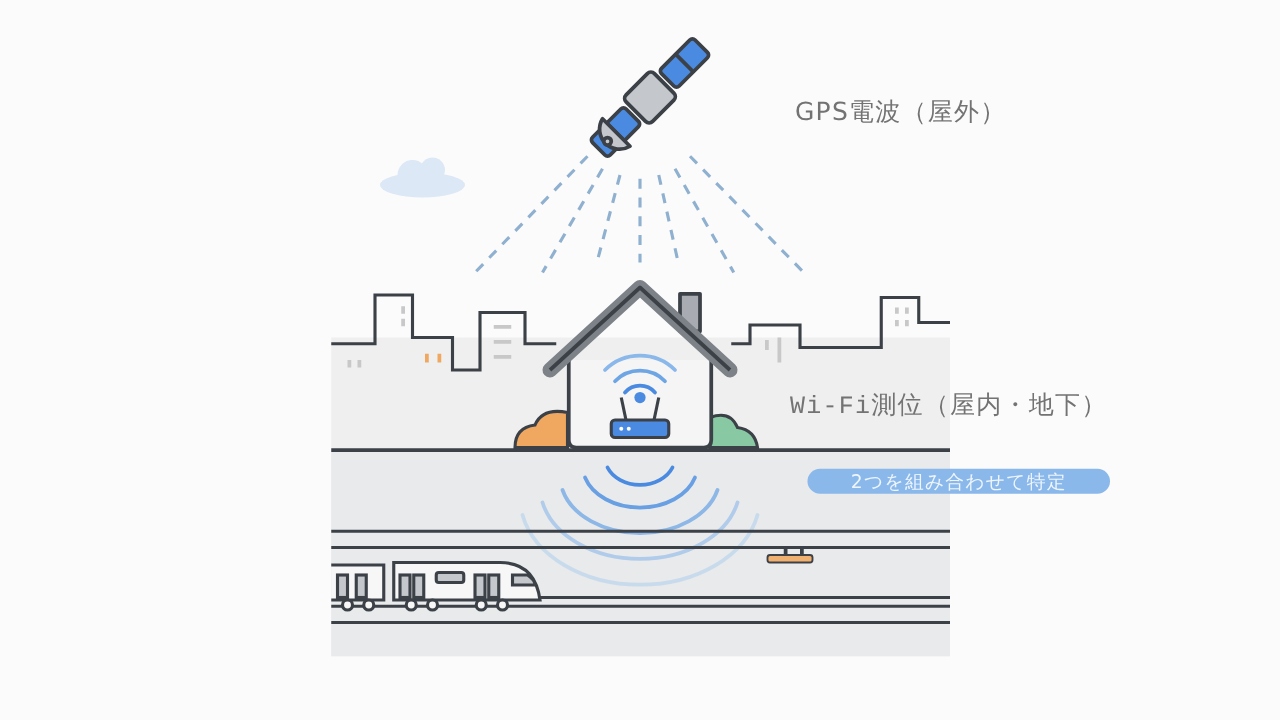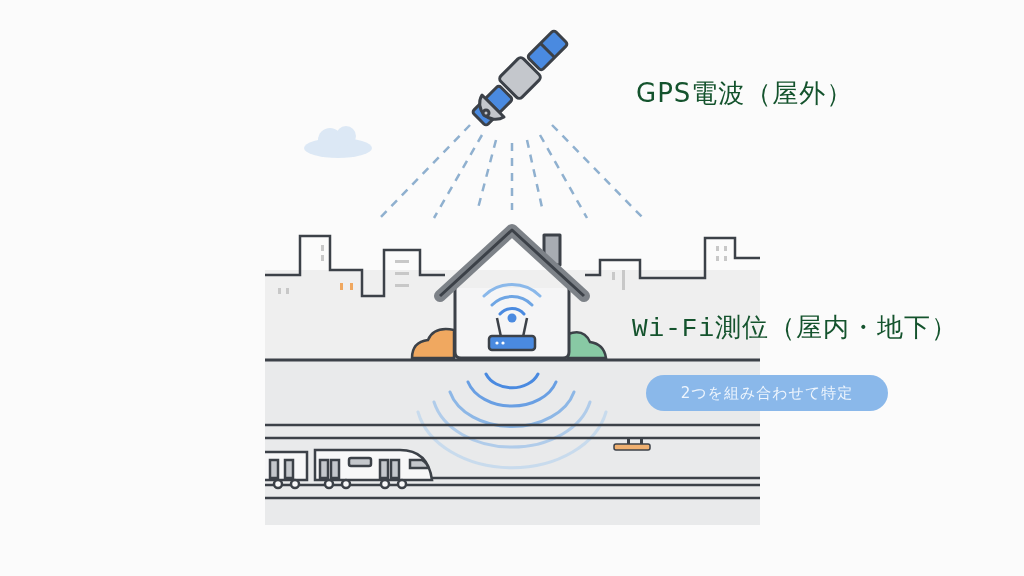--- a/index.html
+++ b/index.html
@@ -1,19 +1,19 @@
 <!DOCTYPE html>
 <html><head>
 <meta charset="utf-8">
 <style>
   html,body{margin:0;padding:0;}
   body{width:1024px;height:576px;background:#fbfbfb;position:relative;overflow:hidden;font-family:"DejaVu Sans",sans-serif;}
   svg{position:absolute;left:0;top:0;}
-  .label{position:absolute;color:#14532d;font-size:26px;letter-spacing:1px;white-space:nowrap;}
-  .pill{position:absolute;left:646px;top:375px;width:242px;height:36px;border-radius:18px;background:#8ab8ea;color:#eef5fd;font-size:15px;display:flex;align-items:center;justify-content:center;letter-spacing:1px;}
+  .label{position:absolute;color:#737373;font-size:20px;letter-spacing:1px;white-space:nowrap;}
+  .pill{position:absolute;left:646px;top:375px;width:242px;height:20px;border-radius:18px;background:#8ab8ea;color:#eef5fd;font-size:15px;display:flex;align-items:center;justify-content:center;letter-spacing:1px;}
 </style>
 </head>
 <body>
 
 <svg width="1024" height="576" viewBox="0 0 1024 576">
 
   <rect x="265" y="270" width="495" height="255" fill="#efefef"></rect>
   <rect x="265" y="360" width="495" height="165" fill="#e9eaeb"></rect>
 
   <g fill="#dce8f5">

